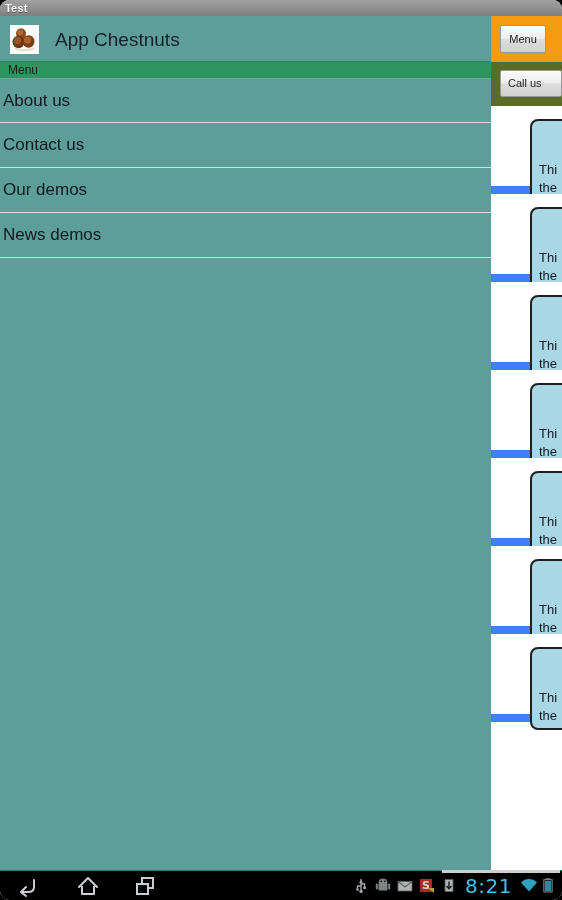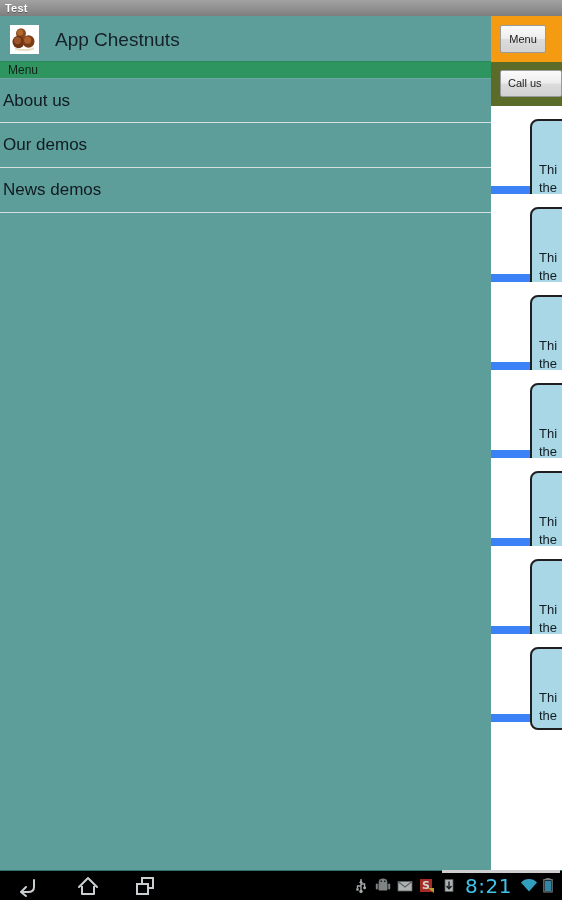--- a/index.html
+++ b/index.html
@@ -14,20 +14,21 @@
     font-family: "Liberation Sans", sans-serif;
     -webkit-font-smoothing: antialiased;
   }
 
   #screen {
     position: relative;
     width: 562px;
     height: 900px;
     overflow: hidden;
     background: #ffffff;
+    border-radius: 9px;
   }
 
   
   .titlebar {
     position: absolute;
     left: 0; top: 0;
     width: 562px;
     height: 16px;
     background: linear-gradient(to bottom, #a2a2a2 0%, #8f8f8f 55%, #7e7e7e 100%);
     box-sizing: border-box;
@@ -327,20 +328,23 @@
 
       <div class="menu-bar">
         <span class="menu-bar-label">Menu</span>
       </div>
 
       <div class="menu-list">
         <div class="menu-item">
           <span class="menu-item-label">About us</span>
         </div>
         <div class="menu-item">
+          <span class="menu-item-label">Contact us</span>
+        </div>
+        <div class="menu-item">
           <span class="menu-item-label">Our demos</span>
         </div>
         <div class="menu-item">
           <span class="menu-item-label">News demos</span>
         </div>
       </div>
 
       <div class="menu-fill"></div>
     </div>
 

